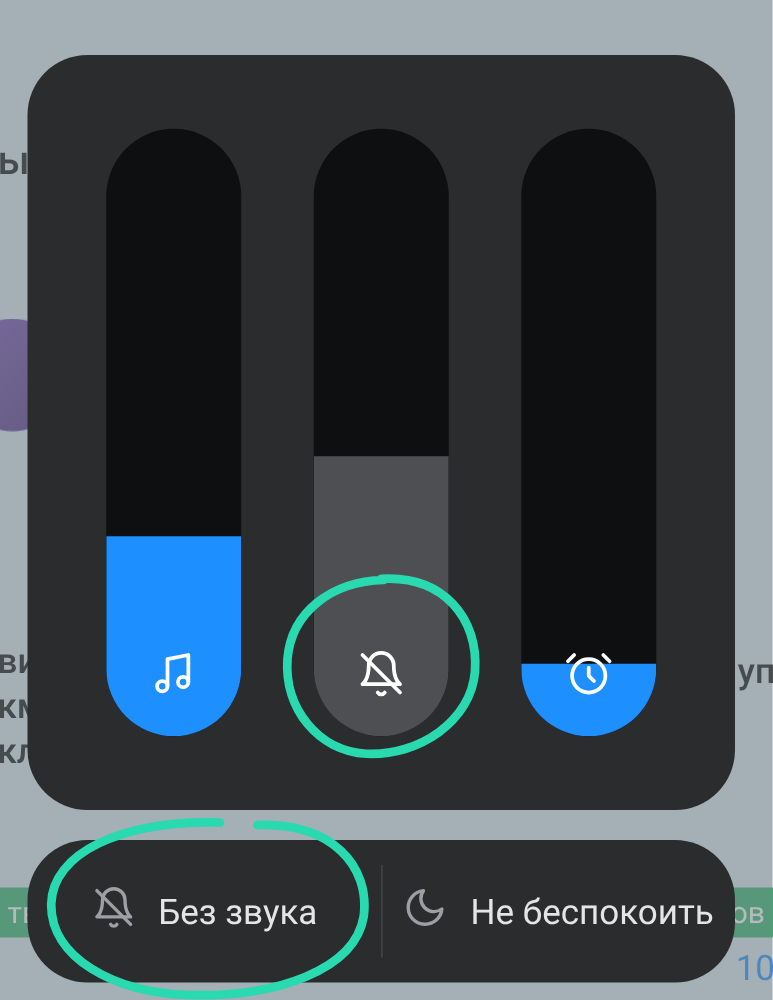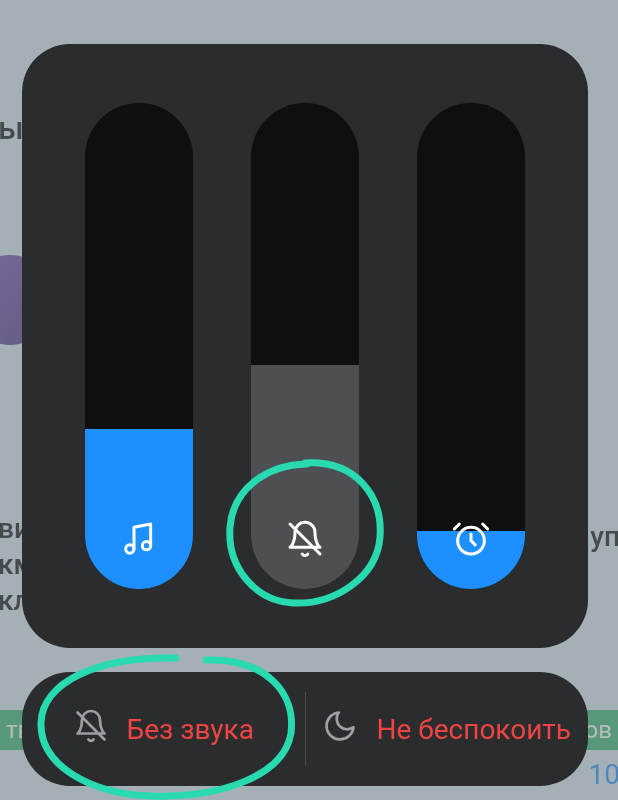--- a/index.html
+++ b/index.html
@@ -58,21 +58,21 @@
       position: absolute;
       left: 22px; top: 672px;
       width: 566px; height: 114px;
       background: #2a2c2e;
       border-radius: 48px;
       display: flex; align-items: stretch;
     }
     .bottom-btn {
       flex: 1;
       display: flex; align-items: center; justify-content: center; gap: 18px;
-      color: #ef4444;
+      color: #e5e5e5;
       font-size: 28px;
     }
     .bottom-sep {
       width: 1px; background: #4a4c4e; margin: 20px 0;
     }
 
     .annot {
       position: absolute; pointer-events: none;
     }
     .annot svg { display: block; }

